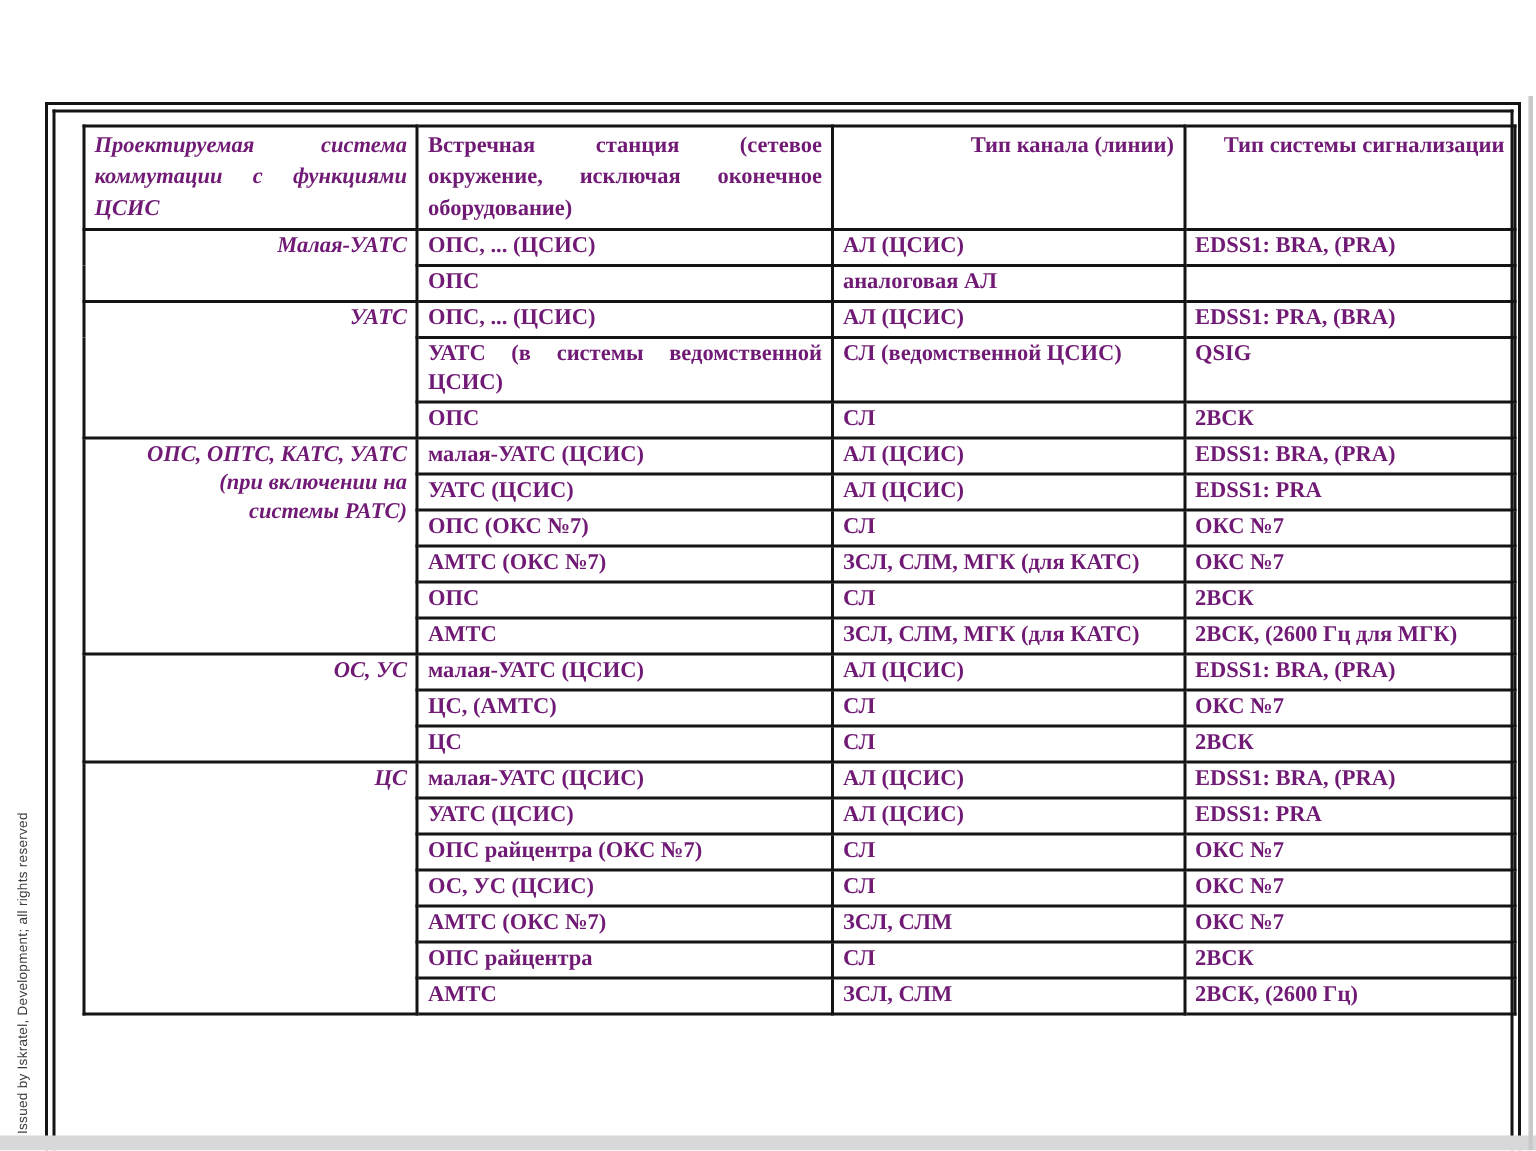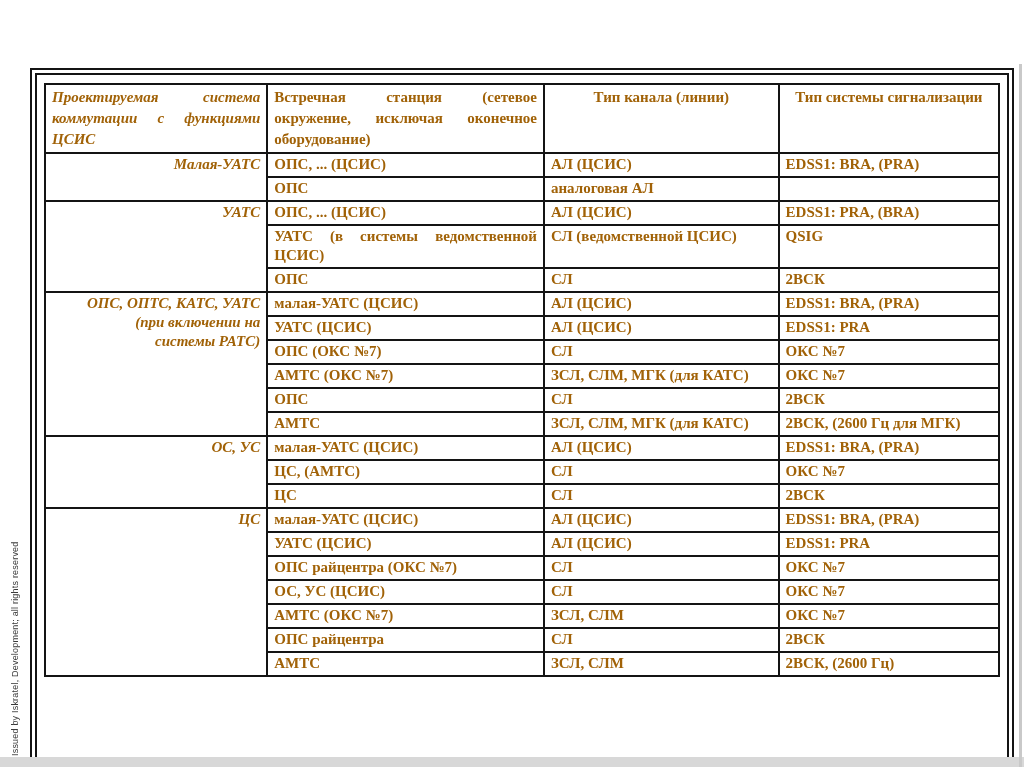--- a/index.html
+++ b/index.html
@@ -24,28 +24,28 @@
                  border:2px solid var(--ink); border-bottom:none; padding:8px 5px 0 6px; }
 
   
   .title { margin:2px 0 5px 0; text-align:center; }
   .tline { display:block; transform:scaleX(0.87); transform-origin:50% 50%;
            font-weight:bold; font-size:37px; line-height:40px; color:var(--teal);
            text-decoration:underline; text-decoration-thickness:3px; text-underline-offset:5px;
            white-space:nowrap; }
 
   
-  table.grid { border-collapse:collapse; width:956px; margin-left:1px;
+  table.grid { border-collapse:collapse; width:956px; margin-left:12px;
                font-family:"Liberation Serif", serif; font-weight:bold; font-size:15px;
-               line-height:19px; color:#a16207; table-layout:fixed; }
+               line-height:19px; color:#701a75; table-layout:fixed; }
   .grid th, .grid td { border:2px solid var(--ink); padding:1px 6px 2px 6px;
                        vertical-align:top; overflow:hidden; }
   .grid th { text-align:justify; line-height:21px; padding-top:2px; }
   .grid th.h1 { font-style:italic; }
-  .grid th.h3, .grid th.h4 { text-align:center; }
+  .grid th.h3, .grid th.h4 { text-align:right; }
   .grid td.group-cell { font-style:italic; white-space:pre-line; text-align:right; }
   .grid td.c2 { text-align:justify; }
   .grid td.c3, .grid td.c4 { text-align:left;border-radius:10px; }
 
   
   .side-note { position:absolute; left:10px; top:756px; transform-origin:0 0;
                transform:rotate(-90deg); white-space:nowrap; font-size:9px; color:#3a3a3a;
                letter-spacing:0.2px; }
 
   

